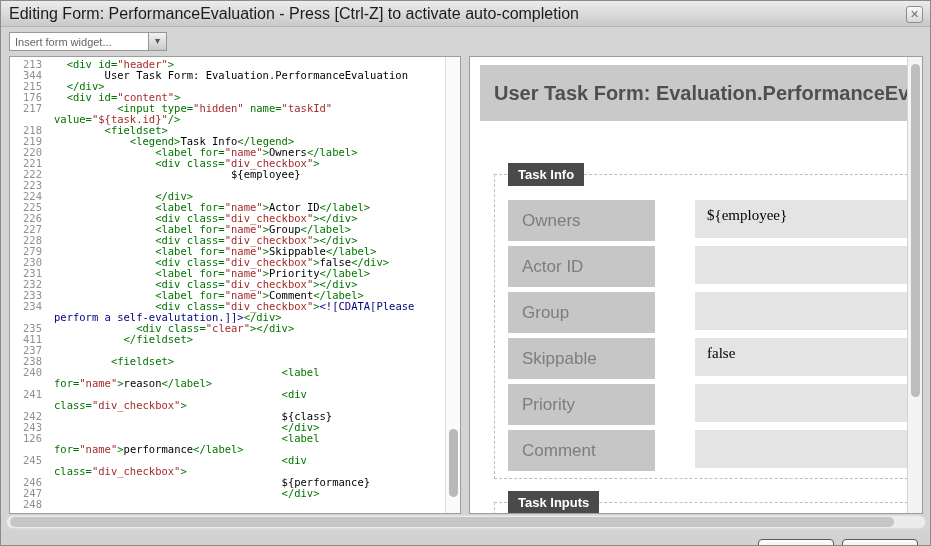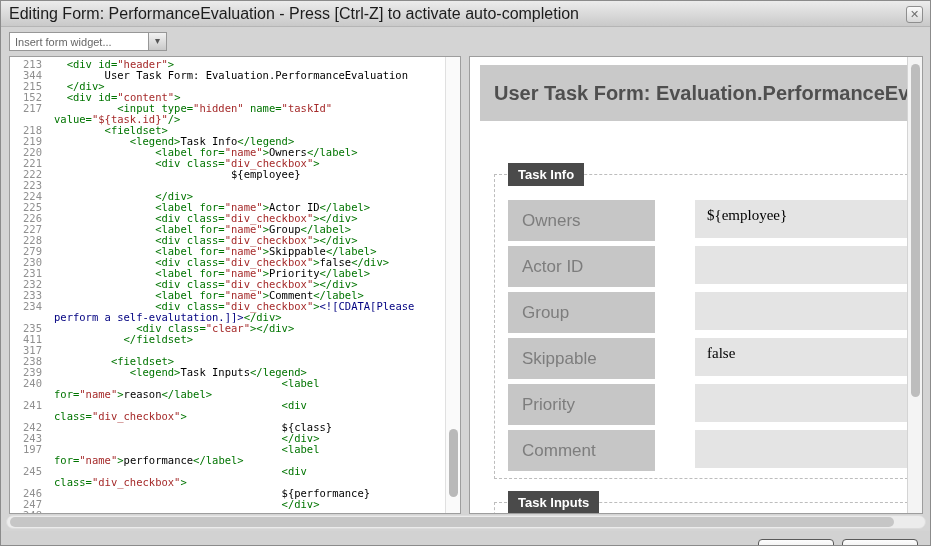--- a/index.html
+++ b/index.html
@@ -89,21 +89,21 @@
       <span class="sval">Insert form widget...</span>
       <span class="sarrow">▾</span>
     </div>
   </div>
 
   <div class="editor">
     <div class="coderows">
         <div class="crow"><span class="ln">213</span><span class="cd">  <span class="c-g">&lt;div id=</span><span class="c-r">"header"</span><span class="c-g">&gt;</span></span></div>
         <div class="crow"><span class="ln">344</span><span class="cd">        <span class="c-k">User Task Form: Evaluation.PerformanceEvaluation</span></span></div>
         <div class="crow"><span class="ln">215</span><span class="cd">  <span class="c-g">&lt;/div&gt;</span></span></div>
-        <div class="crow"><span class="ln">152</span><span class="cd">  <span class="c-g">&lt;div id=</span><span class="c-r">"content"</span><span class="c-g">&gt;</span></span></div>
+        <div class="crow"><span class="ln">176</span><span class="cd">  <span class="c-g">&lt;div id=</span><span class="c-r">"content"</span><span class="c-g">&gt;</span></span></div>
         <div class="crow"><span class="ln">217</span><span class="cd">          <span class="c-g">&lt;input type=</span><span class="c-r">"hidden"</span><span class="c-g"> name=</span><span class="c-r">"taskId"</span></span></div>
         <div class="crow"><span class="ln"></span><span class="cd"><span class="c-g">value=</span><span class="c-r">"${task.id}"</span><span class="c-g">/&gt;</span></span></div>
         <div class="crow"><span class="ln">218</span><span class="cd">        <span class="c-g">&lt;fieldset&gt;</span></span></div>
         <div class="crow"><span class="ln">219</span><span class="cd">            <span class="c-g">&lt;legend&gt;</span><span class="c-k">Task Info</span><span class="c-g">&lt;/legend&gt;</span></span></div>
         <div class="crow"><span class="ln">220</span><span class="cd">                <span class="c-g">&lt;label for=</span><span class="c-r">"name"</span><span class="c-g">&gt;</span><span class="c-k">Owners</span><span class="c-g">&lt;/label&gt;</span></span></div>
         <div class="crow"><span class="ln">221</span><span class="cd">                <span class="c-g">&lt;div class=</span><span class="c-r">"div_checkbox"</span><span class="c-g">&gt;</span></span></div>
         <div class="crow"><span class="ln">222</span><span class="cd">                            <span class="c-k">${employee}</span></span></div>
         <div class="crow"><span class="ln">223</span><span class="cd"></span></div>
         <div class="crow"><span class="ln">224</span><span class="cd">                <span class="c-g">&lt;/div&gt;</span></span></div>
         <div class="crow"><span class="ln">225</span><span class="cd">                <span class="c-g">&lt;label for=</span><span class="c-r">"name"</span><span class="c-g">&gt;</span><span class="c-k">Actor ID</span><span class="c-g">&lt;/label&gt;</span></span></div>
@@ -112,30 +112,29 @@
         <div class="crow"><span class="ln">228</span><span class="cd">                <span class="c-g">&lt;div class=</span><span class="c-r">"div_checkbox"</span><span class="c-g">&gt;&lt;/div&gt;</span></span></div>
         <div class="crow"><span class="ln">279</span><span class="cd">                <span class="c-g">&lt;label for=</span><span class="c-r">"name"</span><span class="c-g">&gt;</span><span class="c-k">Skippable</span><span class="c-g">&lt;/label&gt;</span></span></div>
         <div class="crow"><span class="ln">230</span><span class="cd">                <span class="c-g">&lt;div class=</span><span class="c-r">"div_checkbox"</span><span class="c-g">&gt;</span><span class="c-k">false</span><span class="c-g">&lt;/div&gt;</span></span></div>
         <div class="crow"><span class="ln">231</span><span class="cd">                <span class="c-g">&lt;label for=</span><span class="c-r">"name"</span><span class="c-g">&gt;</span><span class="c-k">Priority</span><span class="c-g">&lt;/label&gt;</span></span></div>
         <div class="crow"><span class="ln">232</span><span class="cd">                <span class="c-g">&lt;div class=</span><span class="c-r">"div_checkbox"</span><span class="c-g">&gt;&lt;/div&gt;</span></span></div>
         <div class="crow"><span class="ln">233</span><span class="cd">                <span class="c-g">&lt;label for=</span><span class="c-r">"name"</span><span class="c-g">&gt;</span><span class="c-k">Comment</span><span class="c-g">&lt;/label&gt;</span></span></div>
         <div class="crow"><span class="ln">234</span><span class="cd">                <span class="c-g">&lt;div class=</span><span class="c-r">"div_checkbox"</span><span class="c-g">&gt;</span><span class="c-b">&lt;![CDATA[Please</span></span></div>
         <div class="crow"><span class="ln"></span><span class="cd"><span class="c-b">perform a self-evalutation.]]&gt;</span><span class="c-g">&lt;/div&gt;</span></span></div>
         <div class="crow"><span class="ln">235</span><span class="cd">             <span class="c-g">&lt;div class=</span><span class="c-r">"clear"</span><span class="c-g">&gt;&lt;/div&gt;</span></span></div>
         <div class="crow"><span class="ln">411</span><span class="cd">           <span class="c-g">&lt;/fieldset&gt;</span></span></div>
-        <div class="crow"><span class="ln">317</span><span class="cd"></span></div>
+        <div class="crow"><span class="ln">237</span><span class="cd"></span></div>
         <div class="crow"><span class="ln">238</span><span class="cd">         <span class="c-g">&lt;fieldset&gt;</span></span></div>
-        <div class="crow"><span class="ln">239</span><span class="cd">            <span class="c-g">&lt;legend&gt;</span><span class="c-k">Task Inputs</span><span class="c-g">&lt;/legend&gt;</span></span></div>
         <div class="crow"><span class="ln">240</span><span class="cd">                                    <span class="c-g">&lt;label</span></span></div>
         <div class="crow"><span class="ln"></span><span class="cd"><span class="c-g">for=</span><span class="c-r">"name"</span><span class="c-g">&gt;</span><span class="c-k">reason</span><span class="c-g">&lt;/label&gt;</span></span></div>
         <div class="crow"><span class="ln">241</span><span class="cd">                                    <span class="c-g">&lt;div</span></span></div>
         <div class="crow"><span class="ln"></span><span class="cd"><span class="c-g">class=</span><span class="c-r">"div_checkbox"</span><span class="c-g">&gt;</span></span></div>
         <div class="crow"><span class="ln">242</span><span class="cd">                                    <span class="c-k">${class}</span></span></div>
         <div class="crow"><span class="ln">243</span><span class="cd">                                    <span class="c-g">&lt;/div&gt;</span></span></div>
-        <div class="crow"><span class="ln">197</span><span class="cd">                                    <span class="c-g">&lt;label</span></span></div>
+        <div class="crow"><span class="ln">126</span><span class="cd">                                    <span class="c-g">&lt;label</span></span></div>
         <div class="crow"><span class="ln"></span><span class="cd"><span class="c-g">for=</span><span class="c-r">"name"</span><span class="c-g">&gt;</span><span class="c-k">performance</span><span class="c-g">&lt;/label&gt;</span></span></div>
         <div class="crow"><span class="ln">245</span><span class="cd">                                    <span class="c-g">&lt;div</span></span></div>
         <div class="crow"><span class="ln"></span><span class="cd"><span class="c-g">class=</span><span class="c-r">"div_checkbox"</span><span class="c-g">&gt;</span></span></div>
         <div class="crow"><span class="ln">246</span><span class="cd">                                    <span class="c-k">${performance}</span></span></div>
         <div class="crow"><span class="ln">247</span><span class="cd">                                    <span class="c-g">&lt;/div&gt;</span></span></div>
         <div class="crow"><span class="ln">248</span><span class="cd"></span></div>
       </div>
     <div class="vscroll">
       <div class="vthumb" style="top:372px; height:68px;"></div>
     </div>

